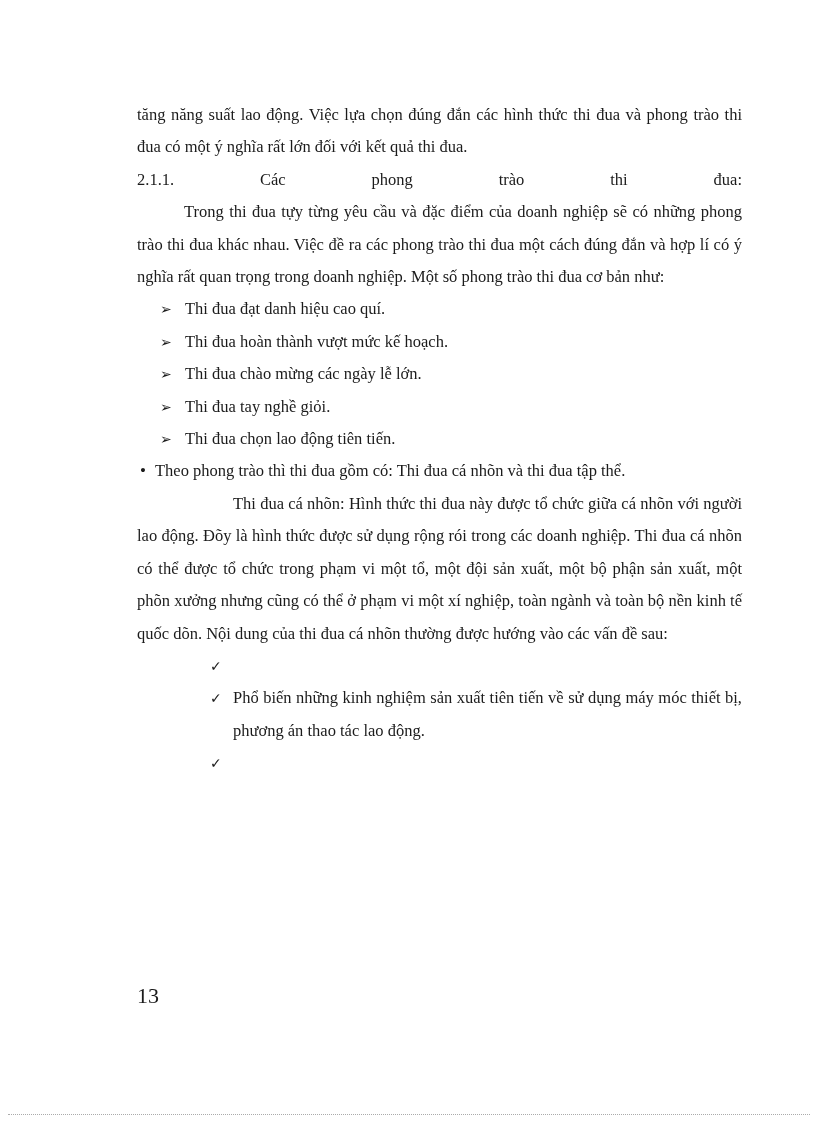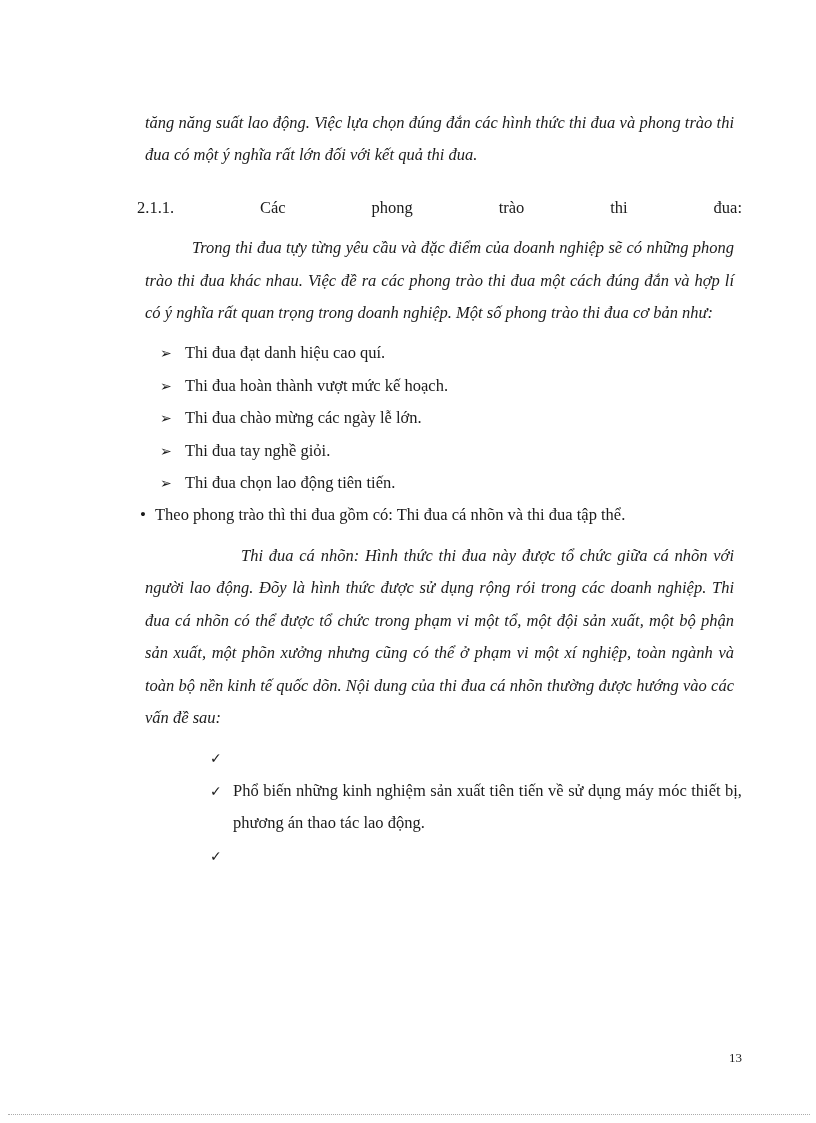--- a/index.html
+++ b/index.html
@@ -18,31 +18,29 @@
   }
   .content {
     position: absolute;
     left: 137px;
     top: 99px;
     width: 605px;
     font-size: 16.5px;
     line-height: 32.4px;
   }
   .para {
-    margin: 8px;
+    margin: 0;
     text-align: justify;
-    font-style: italic;
   }
   .indent1 { text-indent: 47px; }
   .indent2 { text-indent: 96px; }
   .heading-spread {
     display: flex;
     justify-content: space-between;
     line-height: 32.4px;
-    margin-top: 20px;
   }
   .list-row {
     display: flex;
     align-items: baseline;
   }
   .arrow-list .list-row { padding-left: 23px; }
   .arrow-marker {
     flex: 0 0 25px;
     font-family: "DejaVu Sans", sans-serif;
     font-size: 14px;
@@ -58,24 +56,24 @@
     font-family: "DejaVu Sans", sans-serif;
     font-size: 14px;
   }
   .item-text {
     flex: 1 1 auto;
     text-align: justify;
   }
   .page-number {
     position: absolute;
     left: 137px;
-    top: 1042px;
+    top: 980px;
     width: 605px;
-    text-align: right;
-    font-size: 13px;
+    text-align: left;
+    font-size: 22px;
     line-height: 32.4px;
   }
   .bottom-dotted-line {
     position: absolute;
     left: 8px;
     right: 6px;
     top: 1114px;
     border-top: 1px dotted #ababab;
     height: 0;
   }

